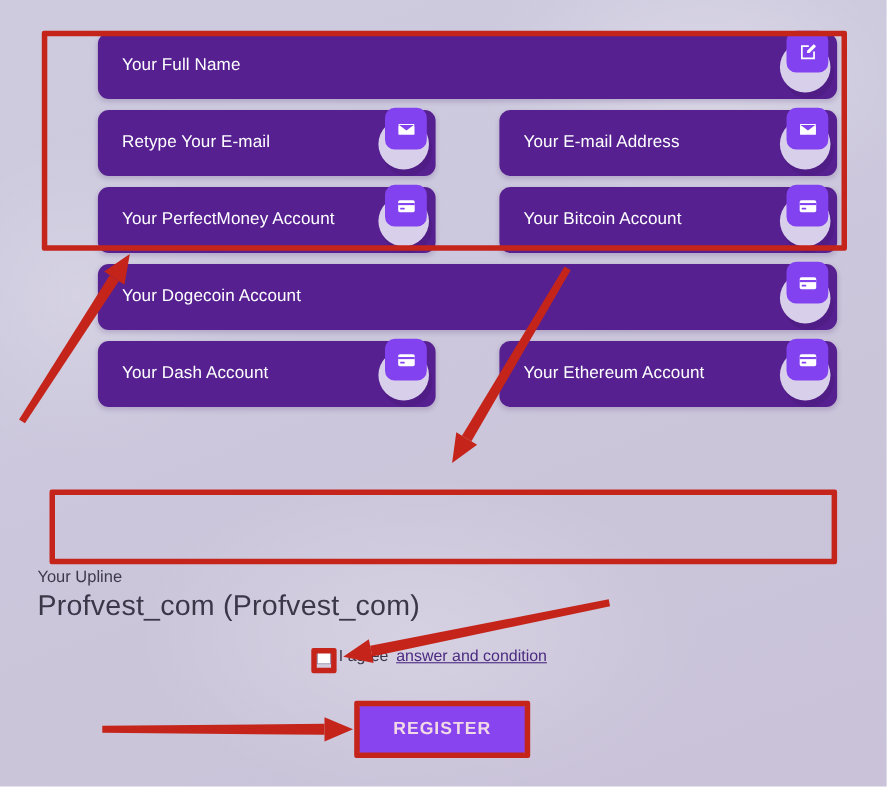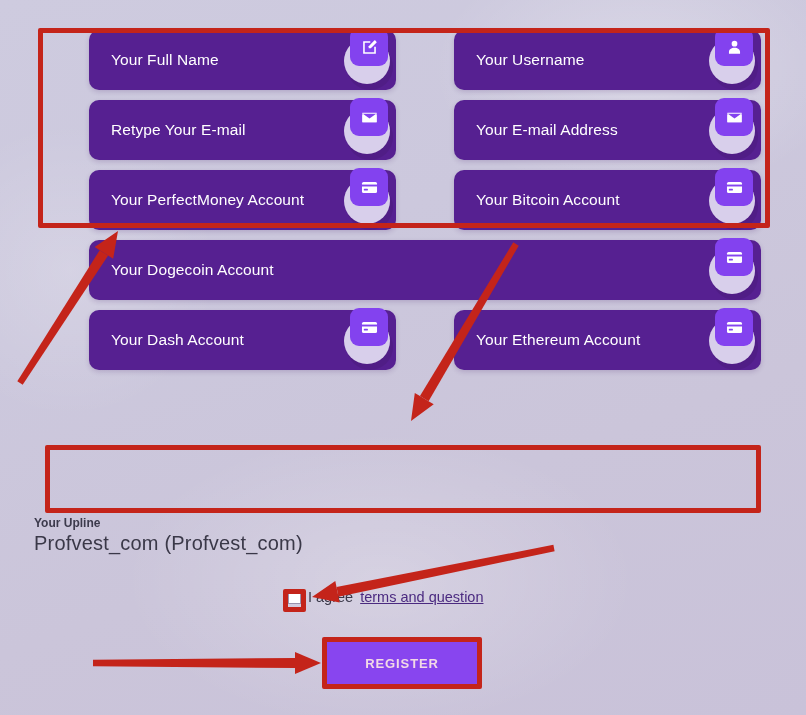--- a/index.html
+++ b/index.html
@@ -86,27 +86,27 @@
     font-size: 20px; font-weight: bold; line-height: 1; color: #fff;
     font-family: "Liberation Sans", sans-serif;
   }
 
   
   .upline {
     position: absolute;
     left: 34px; top: 516px;
   }
   .upline-label {
-    font-size: 12px;
-    font-weight: bold;
+    font-size: 15px;
+    font-weight: normal;
     color: #3c3a4c;
     margin-bottom: 2px;
   }
   .upline-value {
-    font-size: 20px;
+    font-size: 26px;
     color: #3a3848;
     letter-spacing: .2px;
   }
 
   
   .agree-row {
     position: absolute;
     left: 288px; top: 589px;
     display: flex;
     align-items: center;
@@ -127,21 +127,21 @@
 
   
   .register-btn {
     position: absolute;
     left: 326px; top: 641px;
     width: 152px; height: 44px;
     background: #8845ef;
     border: none;
     border-radius: 4px;
     color: #f2d9e6;
-    font-size: 13px;
+    font-size: 16px;
     font-weight: bold;
     letter-spacing: .9px;
     font-family: "Liberation Sans", sans-serif;
     cursor: pointer;
   }
 
   
   .annot {
     position: absolute;
     left: 0; top: 0;
@@ -167,30 +167,20 @@
       <div class="field">
         <input class="input-box" type="text" placeholder="Your Full Name" style="">
         <div class="circle"></div>
         <div class="icon-tile">
           <svg viewBox="0 0 24 24">
             <path d="M4 4h9v2H6v12h12v-7h2v9H4V4z"></path>
             <path d="M20.7 4.6l-1.3-1.3a1 1 0 0 0-1.4 0L11 10.3V13h2.7l7-7a1 1 0 0 0 0-1.4z"></path>
           </svg>
         </div>
       </div>
-      <div class="field">
-        <input class="input-box" type="text" placeholder="Your Username" style="">
-        <div class="circle"></div>
-        <div class="icon-tile">
-          <svg viewBox="0 0 24 24">
-            <circle cx="12" cy="7.2" r="3.6"></circle>
-            <path d="M12 12.4c-4 0-7 2.4-7 5.3V20h14v-2.3c0-2.9-3-5.3-7-5.3z"></path>
-          </svg>
-        </div>
-      </div>
     </div>
     <div class="row">
       <div class="field">
         <input class="input-box" type="text" placeholder="Retype Your E-mail" style="">
         <div class="circle"></div>
         <div class="icon-tile">
           <svg viewBox="0 0 24 24">
             <path d="M3 6h18v12H3V6z" fill="#fff"></path>
             <path d="M3.6 7.2h16.8L12 13.4 3.6 7.2z" fill="#8342ef"></path>
             <path d="M3 8.6v9.4h18V8.6l-9 6.6-9-6.6z" fill="#fff"></path>
@@ -275,21 +265,21 @@
   </div>
 
 <div class="upline">
   <div class="upline-label">Your Upline</div>
   <div class="upline-value">Profvest_com (Profvest_com)</div>
 </div>
 
 <div class="agree-row">
   <span class="agree-box"></span>
   <span>I agree</span>
-  <a class="agree-link" href="#">terms and question</a>
+  <a class="agree-link" href="#">answer and condition</a>
 </div>
 
 <button class="register-btn">REGISTER</button>
 
 <div class="annot" id="annot-layer">
   <svg viewBox="0 0 806 715" id="annot-svg">
       <g>
         <polygon points="22.68946917925929,384.7339998655751 108.11354668479521,255.56131187144277 99.70895549960991,250.1425622915207 17.31053082074071,381.2660001344249" fill="#c4241a"></polygon>
         <polygon points="118,231 113.15630139590638,258.81256161939604 107.27308756627667,255.01943691345056 100.54941461812845,250.6844372495129 94.66620078849874,246.89131254356744" fill="#c4241a"></polygon>
       </g>

